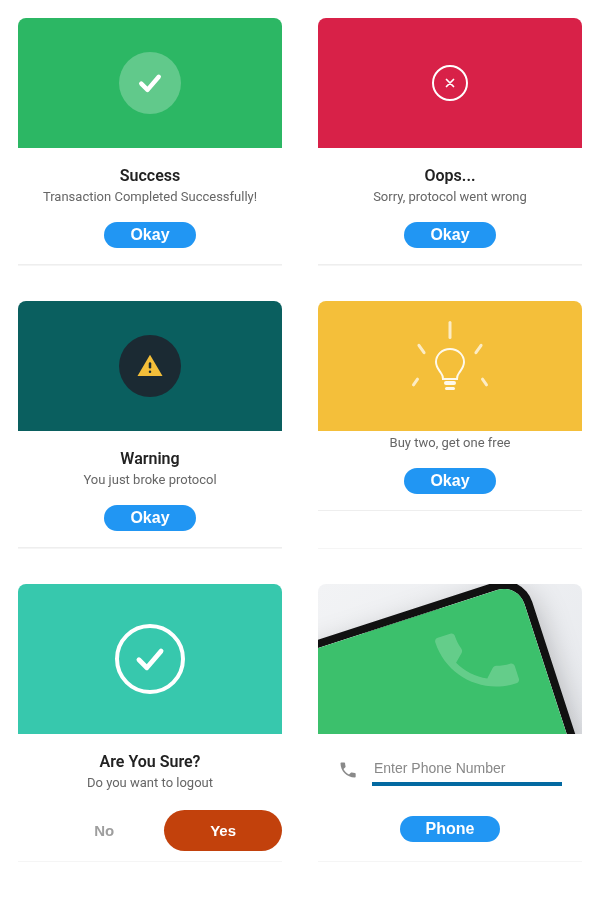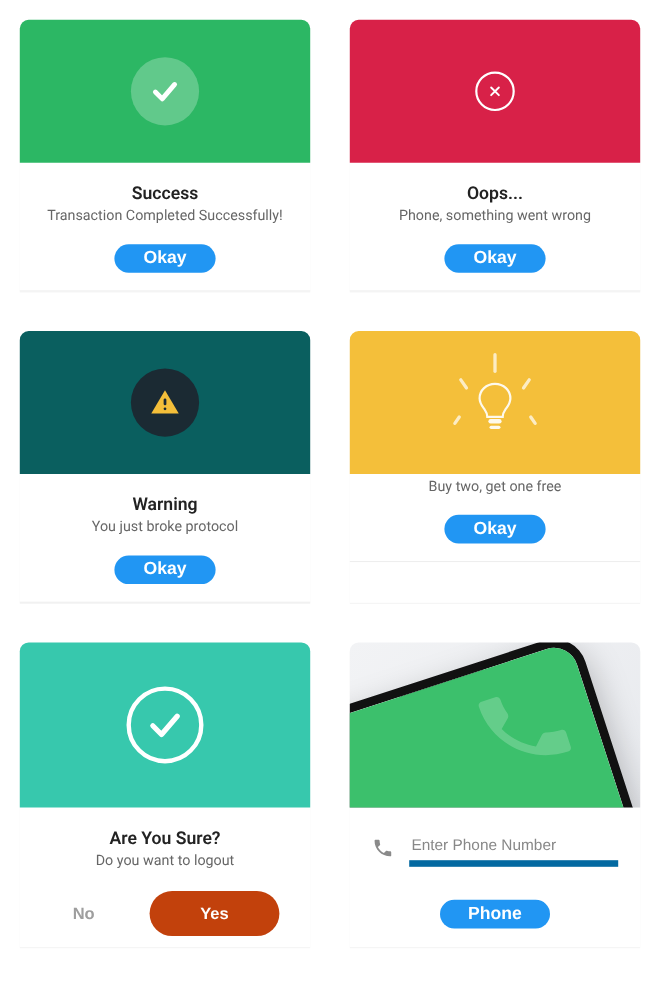--- a/index.html
+++ b/index.html
@@ -46,21 +46,21 @@
       width:62px; height:62px; border-radius:50%;
       display:flex; align-items:center; justify-content:center;
     }
     .circle-light { background:rgba(255,255,255,0.25); }
     .circle-dark  { background:#1B2A33; }
 
     .ring { width:36px; height:36px; border:2.5px solid #fff; border-radius:50%; display:flex; align-items:center; justify-content:center; }
     .ring-big { width:70px; height:70px; border:4px solid #fff; border-radius:50%; display:flex; align-items:center; justify-content:center; }
 
     
-    .confirm-actions { display:flex; align-items:center; justify-content:center; gap:30px; margin:20px 0 10px; }
+    .confirm-actions { display:flex; align-items:center; justify-content:flex-end; gap:30px; margin:20px 0 10px; }
 
     
     .phone-hero {
       height:150px;
       border-radius:8px 8px 0 0;
       background:linear-gradient(135deg,#f2f3f5 0%, #e8eaee 100%);
       position:relative; overflow:hidden;
     }
     .phone {
       position:absolute; left:10px; top:20px;
@@ -70,21 +70,21 @@
       box-shadow:0 12px 30px rgba(0,0,0,0.25);
     }
     .phone .screen { width:100%; height:100%; border-radius:22px; background:#fff; overflow:hidden; position:relative; }
     .phone .notch { position:absolute; top:0; left:50%; transform:translateX(-50%); width:80px; height:14px; background:#111; border-radius:0 0 12px 12px; }
     .phone .screen .top { height:58%; background:#3CC06C; position:relative; }
     .phone .screen .handset {
       position:absolute; right:18px; top:16px; opacity:.35;
     }
 
     .input-row { display:flex; align-items:center; gap:14px; padding:20px 20px 6px; }
-    .input-line { flex:1; border:none; border-bottom:6px solid #0369a1; padding:6px 2px; font-size:14px; outline:none; color:#333; }
+    .input-line { flex:1; border:none; border-bottom:4px solid #0369a1; padding:6px 2px; font-size:14px; outline:none; color:#333; }
     .input-line::placeholder { color:#888; }
     .btnrow2 { display:flex; justify-content:center; margin:24px 0 12px; }
 
     
     .bulb-wrap { position:relative; display:flex; align-items:center; justify-content:center; width:80px; height:90px; }
     .bulb-ray { position:absolute; background:rgba(255,255,255,0.7); border-radius:2px; }
   </style>
 </head>
 <body>
 
@@ -108,21 +108,21 @@
 
   <div class="card">
     <div class="hero hero-error">
       <div class="ring">
         <svg width="14" height="14" viewBox="0 0 24 24">
             <path stroke="#fff" stroke-width="3" stroke-linecap="round" d="M6 6 18 18 M18 6 6 18"></path>
           </svg>
       </div>
     </div>
     <div class="title">Oops...</div>
-    <div class="msg">Phone, something went wrong</div>
+    <div class="msg">Sorry, protocol went wrong</div>
     <div class="btnrow">
       <button class="btn">Okay</button>
     </div>
     <div class="footer-divider"></div>
   </div>
 
   <div class="card">
     <div class="hero hero-warn">
       <div class="circle circle-dark">
         <svg width="30" height="30" viewBox="0 0 24 24">

